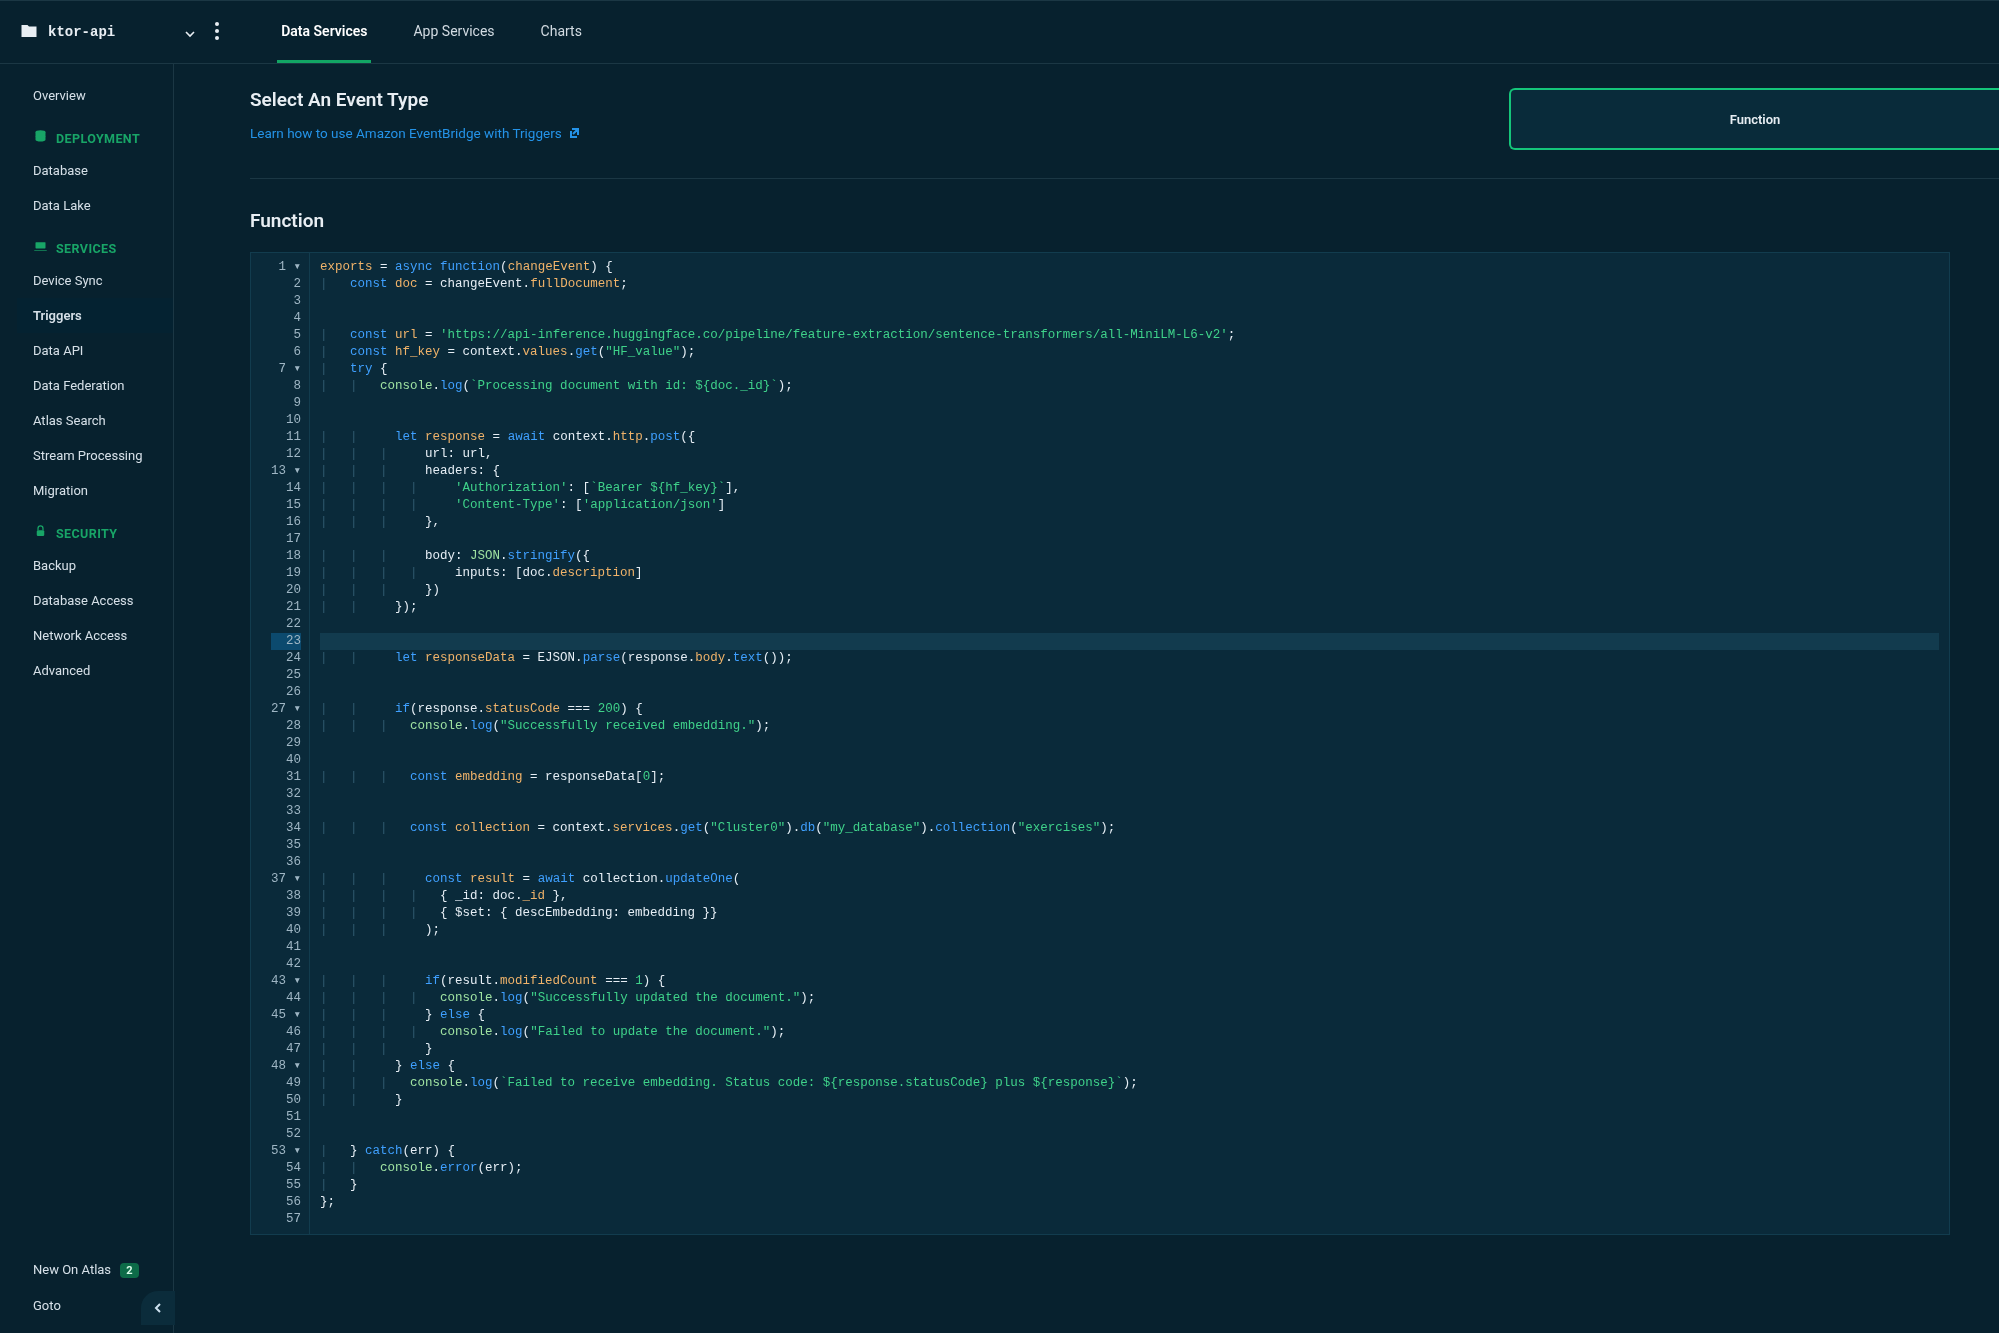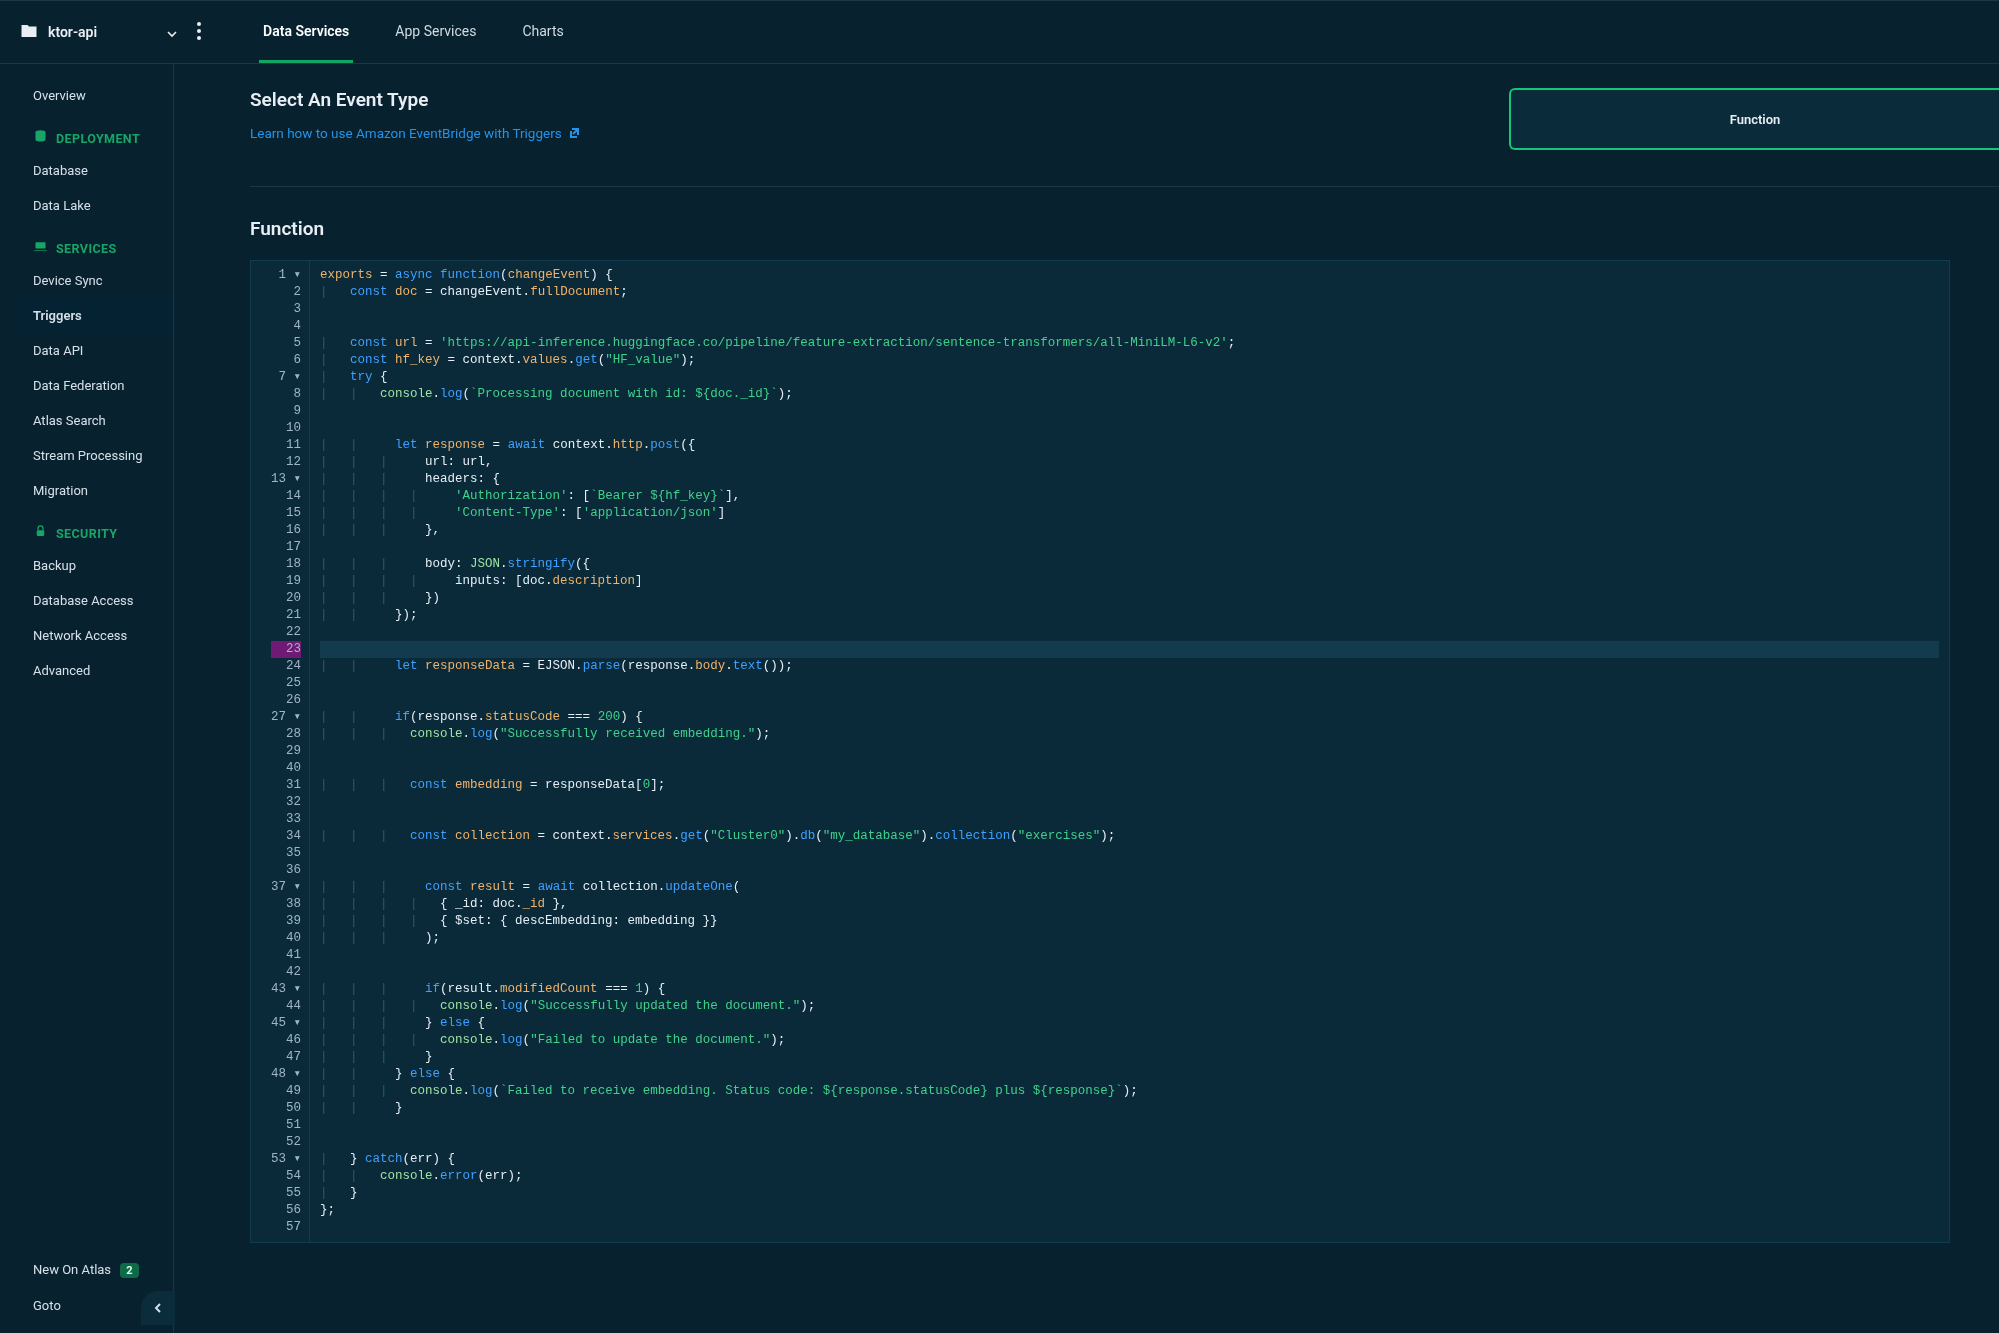--- a/index.html
+++ b/index.html
@@ -21,21 +21,21 @@
     padding: 0 12px;
   }
   .project-select {
     display: flex;
     align-items: center;
     gap: 10px;
     padding: 4px 8px;
     cursor: pointer;
   }
   .project-select .folder-icon svg { width: 18px; height: 18px; fill: #e8eef3; }
-  .project-select .name { font-weight: 600; font-size: 14px; }
+  .project-select .name { font-weight: 600; font-size: 14px; font-family: Liberation Mono, monospace; }
   .project-select .caret { width: 10px; height: 10px; margin-left: 60px;}
   .kebab { margin-left: 12px; cursor: pointer; }
   .kebab svg { width: 4px; height: 18px; fill: #e8eef3; }
   .tabs { display: flex; gap: 38px; margin-left: 58px; }
   .tabs a {
     color: #d2dbe2;
     text-decoration: none;
     font-size: 14px;
     padding: 21px 4px;
     border-bottom: 3px solid transparent;
@@ -85,21 +85,21 @@
     right: -2px;
     bottom: -2px;
     width: 34px; height: 34px;
     background: #0b2c3b;
     border-radius: 17px 0 0 0;
     display: flex; align-items: center; justify-content: center;
     cursor: pointer;
   }
   .collapse-btn svg { width: 12px; height: 12px; stroke: #cde1ef; fill:none; stroke-width:2;}
   .content { flex: 1; padding: 24px 0 0 76px; overflow:auto; }
-  .event-row { display:flex; align-items:flex-start; justify-content:space-between; padding-right: 0; border-bottom:1px solid #1b3744; padding-bottom:36px;}
+  .event-row { display:flex; align-items:flex-start; justify-content:space-between; padding-right: 0; border-bottom:1px solid #1b3744; padding-bottom:28px;}
   .event-left h2 { font-size: 19px; font-weight: 600; margin-bottom: 14px; }
   .learn-link { color: #2493e8; font-size: 13.5px; text-decoration: none; display:inline-flex; align-items:center; gap:6px; cursor:pointer;}
   .learn-link svg { width:12px; height:12px; stroke:#2493e8; fill:none; stroke-width:2;}
   .func-card {
     border: 2px solid #15c57a;
     border-radius: 6px;
     background: #092b3a;
     width: 490px;
     height: 62px;
     display:flex; align-items:center; justify-content:center;
@@ -120,21 +120,21 @@
   }
   .gutter {
     background:#0a2a3a;
     border-right:1px solid #123c4e;
     text-align:right;
     color:#9fb6c4;
     padding:6px 8px 6px 20px;
     user-select:none;
   }
   .gutter .ln { display:block; }
-  .gutter .ln.hl { background:#701a75; }
+  .gutter .ln.hl { background:#0c4a6e; }
   .code { padding:6px 10px; white-space:pre; color:#e6eef5; position:relative; flex:1;}
   .code .row { display:block; height:17px; }
   .code .row.hl { background:#123b4e; }
   .code .guide { color:#2f5a6e; }
   .kw  { color:#3fa0ff; }
   .fn  { color:#3fa0ff; }
   .str { color:#3fd28a; }
   .num { color:#3fd28a; }
   .id  { color:#f0b36a;text-align:center; }
   .obj { color:#9fe2a1; }

